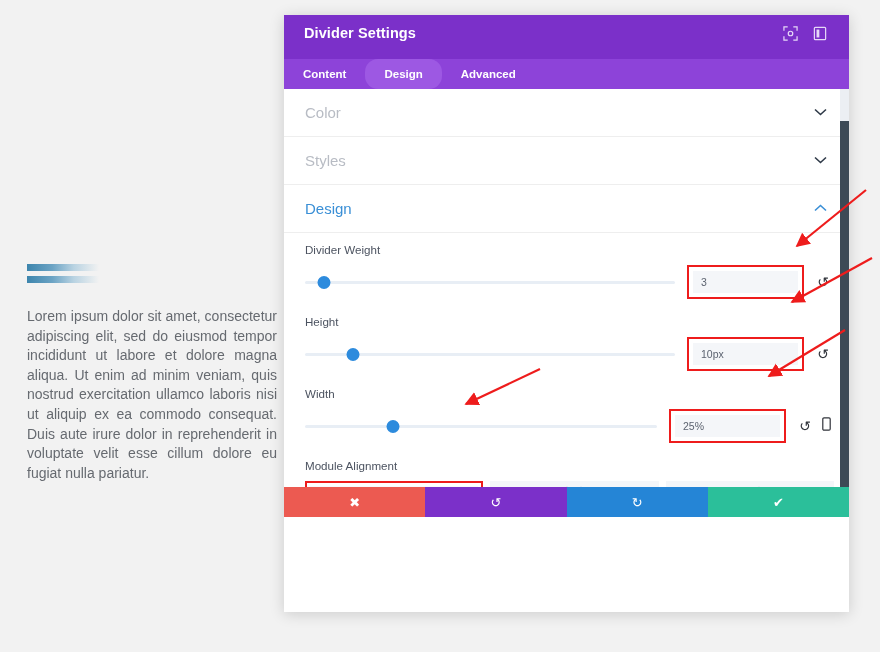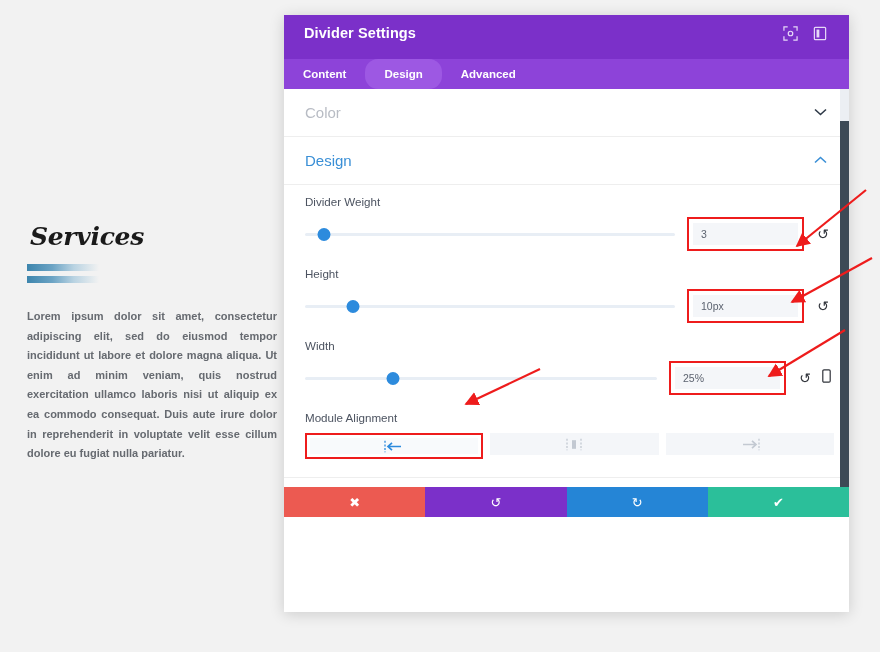--- a/index.html
+++ b/index.html
@@ -48,25 +48,24 @@
   .divider-bar {
     height: 7px;
     background: linear-gradient(to right, #3d85ad 0%, #6ba3c4 35%, #b9d3e2 65%, rgba(255,255,255,0) 100%);
   }
   .divider-gap { height: 5px; }
   .body-copy {
     position: absolute;
     left: 27px;
     top: 307px;
     width: 250px;
-    font-size: 11px;
+    font-size: 14px;
     line-height: 19.6px;
     color: #666a70;
     text-align: justify;
-    font-weight: bold;
   }
 
   
   .modal {
     position: absolute;
     left: 284px;
     top: 15px;
     width: 565px;
     height: 597px;
     background: #ffffff;
@@ -290,21 +289,20 @@
     width: 880px; height: 652px;
     pointer-events: none;
   }
 </style>
 </head>
 <body>
 
 <div id="root">
 
   <div class="page-content">
-    <div class="services-title">Services</div>
     <div class="divider-preview">
       <div class="divider-bar"></div>
       <div class="divider-gap"></div>
       <div class="divider-bar"></div>
     </div>
     <div class="body-copy">Lorem ipsum dolor sit amet, consectetur adipiscing elit, sed do eiusmod tempor incididunt ut labore et dolore magna aliqua. Ut enim ad minim veniam, quis nostrud exercitation ullamco laboris nisi ut aliquip ex ea commodo consequat. Duis aute irure dolor in reprehenderit in voluptate velit esse cillum dolore eu fugiat nulla pariatur.</div>
   </div>
 
   <div class="modal">
 
@@ -334,20 +332,28 @@
 
       <div class="accordion-row">
         <span class="acc-label">Color</span>
         <span class="chev">
           <svg width="13" height="8" viewBox="0 0 13 8" fill="none" stroke="#2f3a48" stroke-width="1.6">
               <path d="M1 1.5l5.5 5 5.5-5"></path>
             </svg>
         </span>
       </div>
 
+      <div class="accordion-row">
+        <span class="acc-label">Styles</span>
+        <span class="chev">
+          <svg width="13" height="8" viewBox="0 0 13 8" fill="none" stroke="#2f3a48" stroke-width="1.6">
+              <path d="M1 1.5l5.5 5 5.5-5"></path>
+            </svg>
+        </span>
+      </div>
 
       <div class="accordion-row open">
         <span class="acc-label">Design</span>
         <span class="chev">
           <svg width="13" height="8" viewBox="0 0 13 8" fill="none" stroke="#3a8fd6" stroke-width="1.6">
               <path d="M1 6.5l5.5-5 5.5 5"></path>
             </svg>
         </span>
       </div>
 

